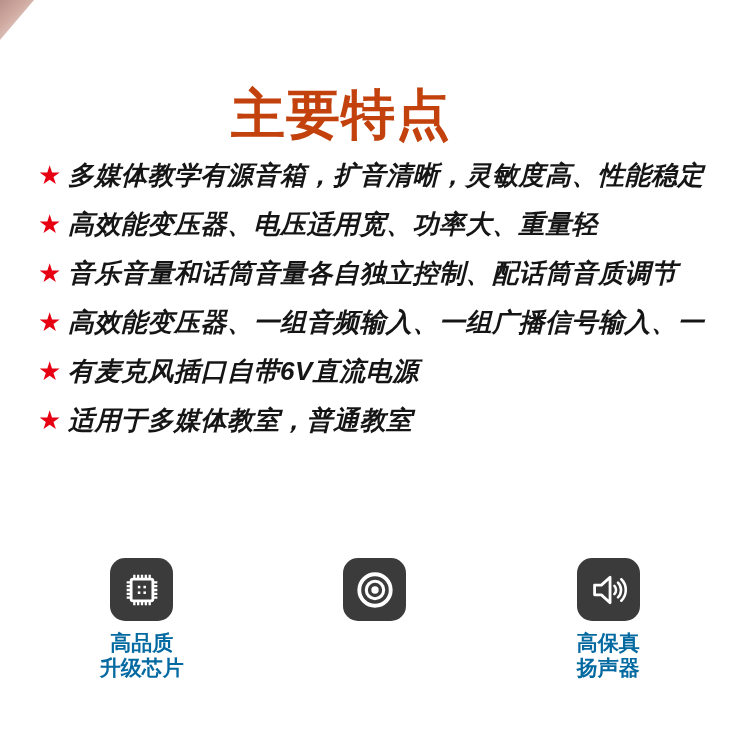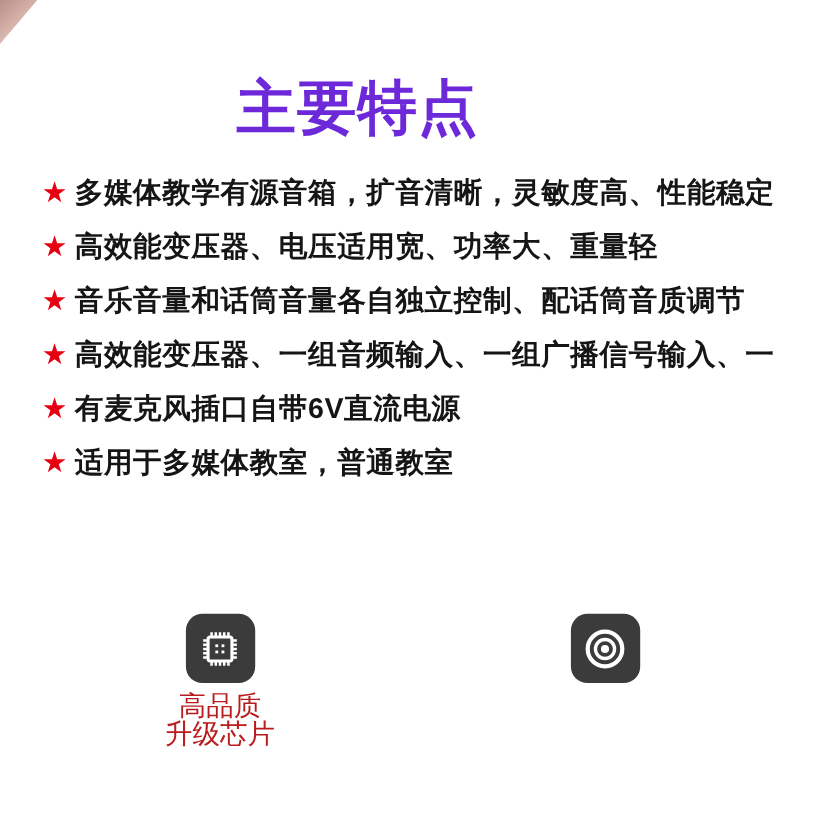--- a/index.html
+++ b/index.html
@@ -8,48 +8,48 @@
     background:#ffffff;color:#161616;
     font-family:"Liberation Sans","DejaVu Sans",sans-serif;
   }
   
   .corner-fragment{
     position:absolute;top:0;left:0;width:34px;height:40px;
     background:linear-gradient(135deg,#b8918a 0%,#cfa9a0 35%,#ead9d4 85%);
     clip-path:polygon(0 0,100% 0,0 100%);
   }
   .page-title{
-    position:absolute;top:70px;left:0;width:650px;margin:0;
+    position:absolute;top:70px;left:0;width:650px;margin:16px;
     text-align:center;font-size:54px;line-height:1.05;font-weight:900;
-    letter-spacing:1px;color:#6d28d9;
+    letter-spacing:1px;color:#c2410c;
   }
   .features{
     position:absolute;top:157px;left:38px;width:695px;
     list-style:none;margin:0;padding:0;
   }
   .features li{
     position:relative;padding-left:30px;margin:0 0 12px 0;
     font-size:26px;font-weight:700;line-height:37px;color:#151515;
   }
   .star{
     position:absolute;left:0;top:0;font-size:26px;line-height:37px;
     color:#e60012;font-weight:400;
   }
-  .feature-line{display:block;white-space:nowrap;letter-spacing:0.5px;}
+  .feature-line{display:block;white-space:nowrap;letter-spacing:0.5px;font-style:italic;}
   .badges{
     position:absolute;top:558px;left:25px;width:700px;display:flex;
   }
   .badge{flex:1;display:flex;flex-direction:column;align-items:center;}
   .badge-icon{
     width:63px;height:63px;border-radius:15px;background:#3b3b3b;
     display:flex;align-items:center;justify-content:center;margin-bottom:9px;
   }
   .badge-icon svg{display:block;}
   .badge-label{
-    font-size:25px;line-height:25px;text-align:center;font-weight:400;color:#b91c1c;
+    font-size:21px;line-height:25px;text-align:center;font-weight:700;color:#0369a1;
   }
   .badge-label span{display:block;white-space:nowrap;}
 </style>
 </head>
 <body>
 
 <div class="corner-fragment"></div>
 
 <h1 class="page-title">主要特点</h1>
 
@@ -102,16 +102,30 @@
   <div class="badge">
     <div class="badge-icon">
       <svg width="46" height="46" viewBox="0 0 36 36" fill="none">
         <circle cx="18" cy="18" r="12.3" stroke="#fff" stroke-width="3"></circle>
         <circle cx="18" cy="18" r="6.8" stroke="#fff" stroke-width="2.4"></circle>
         <circle cx="18" cy="18" r="2.9" fill="#fff"></circle>
       </svg>
     </div>
   </div>
 
+  <div class="badge">
+    <div class="badge-icon">
+      <svg width="46" height="46" viewBox="0 0 36 36" fill="none">
+        <path d="M7.5 14.2H12.8L19.6 8V28L12.8 21.8H7.5Z" stroke="#fff" stroke-width="2.2" stroke-linejoin="round"></path>
+        <path d="M23 14.8a4.6 4.6 0 0 1 0 6.4" stroke="#fff" stroke-width="2" stroke-linecap="round"></path>
+        <path d="M25.8 12.2a8.2 8.2 0 0 1 0 11.6" stroke="#fff" stroke-width="2" stroke-linecap="round"></path>
+        <path d="M28.4 9.6a11.8 11.8 0 0 1 0 16.8" stroke="#fff" stroke-width="2" stroke-linecap="round"></path>
+      </svg>
+    </div>
+    <div class="badge-label">
+      <span>高保真</span>
+      <span>扬声器</span>
+    </div>
+  </div>
 
 
 
 </div>
 
 </body></html>

